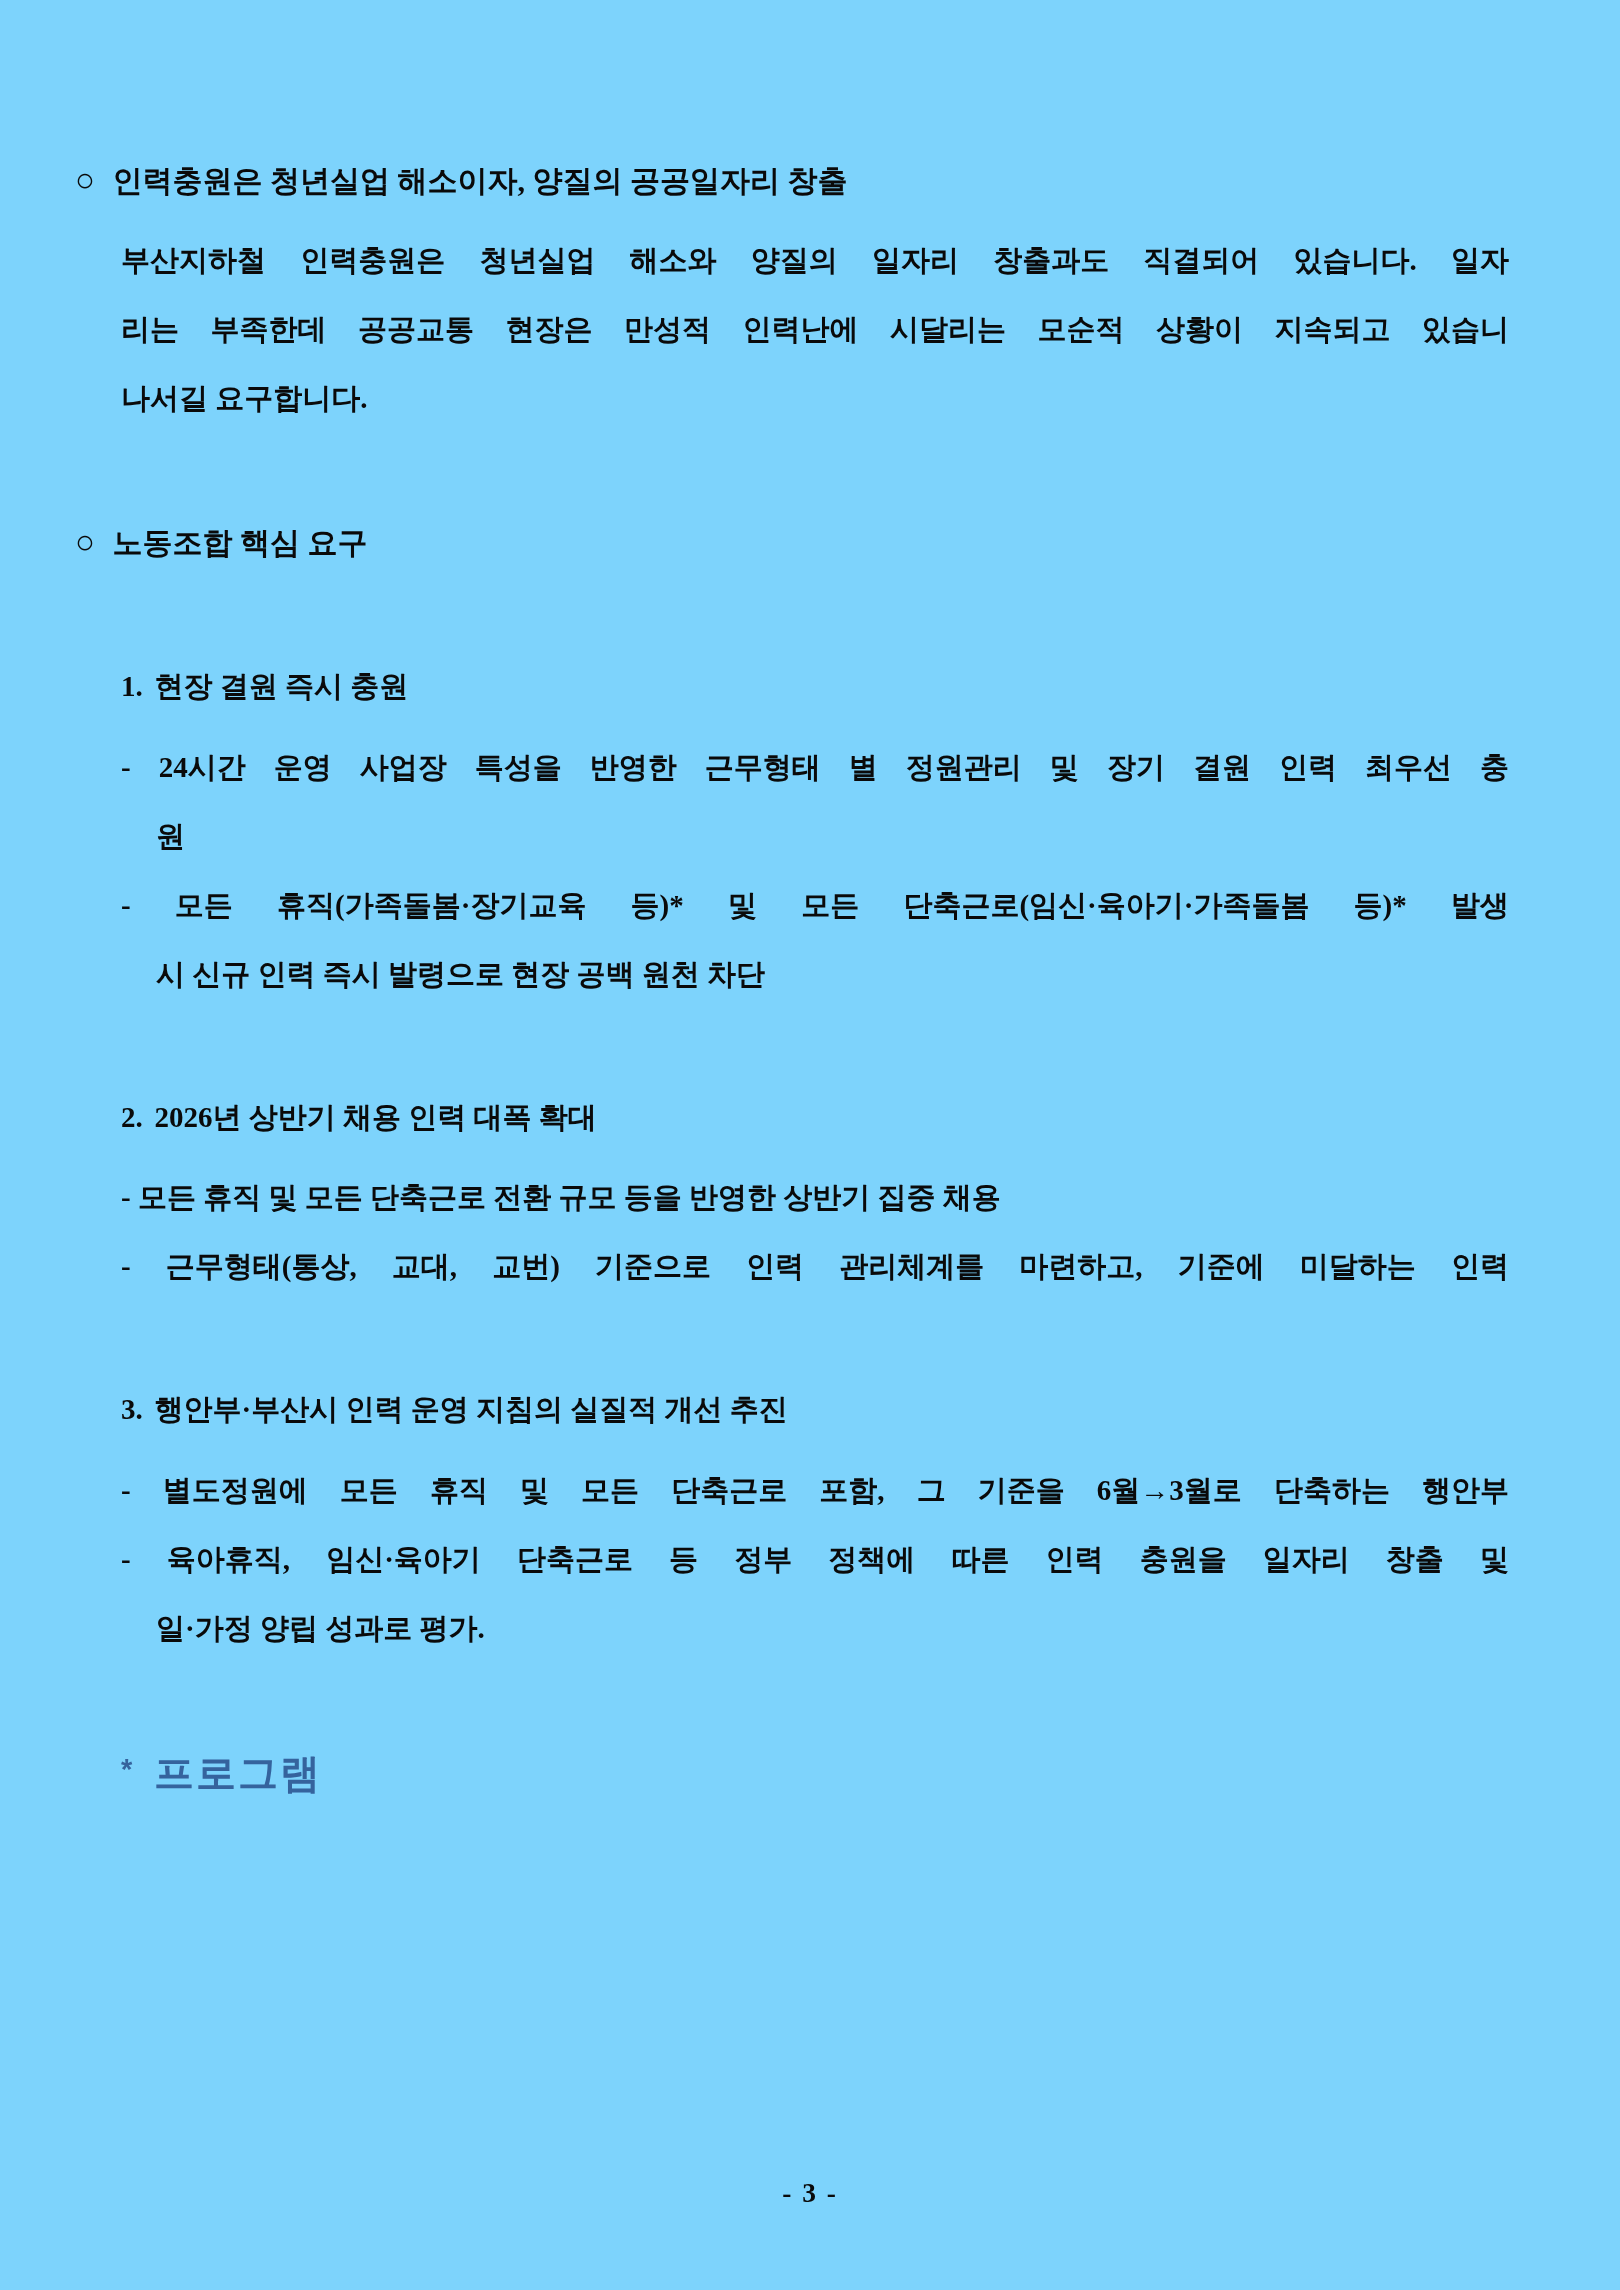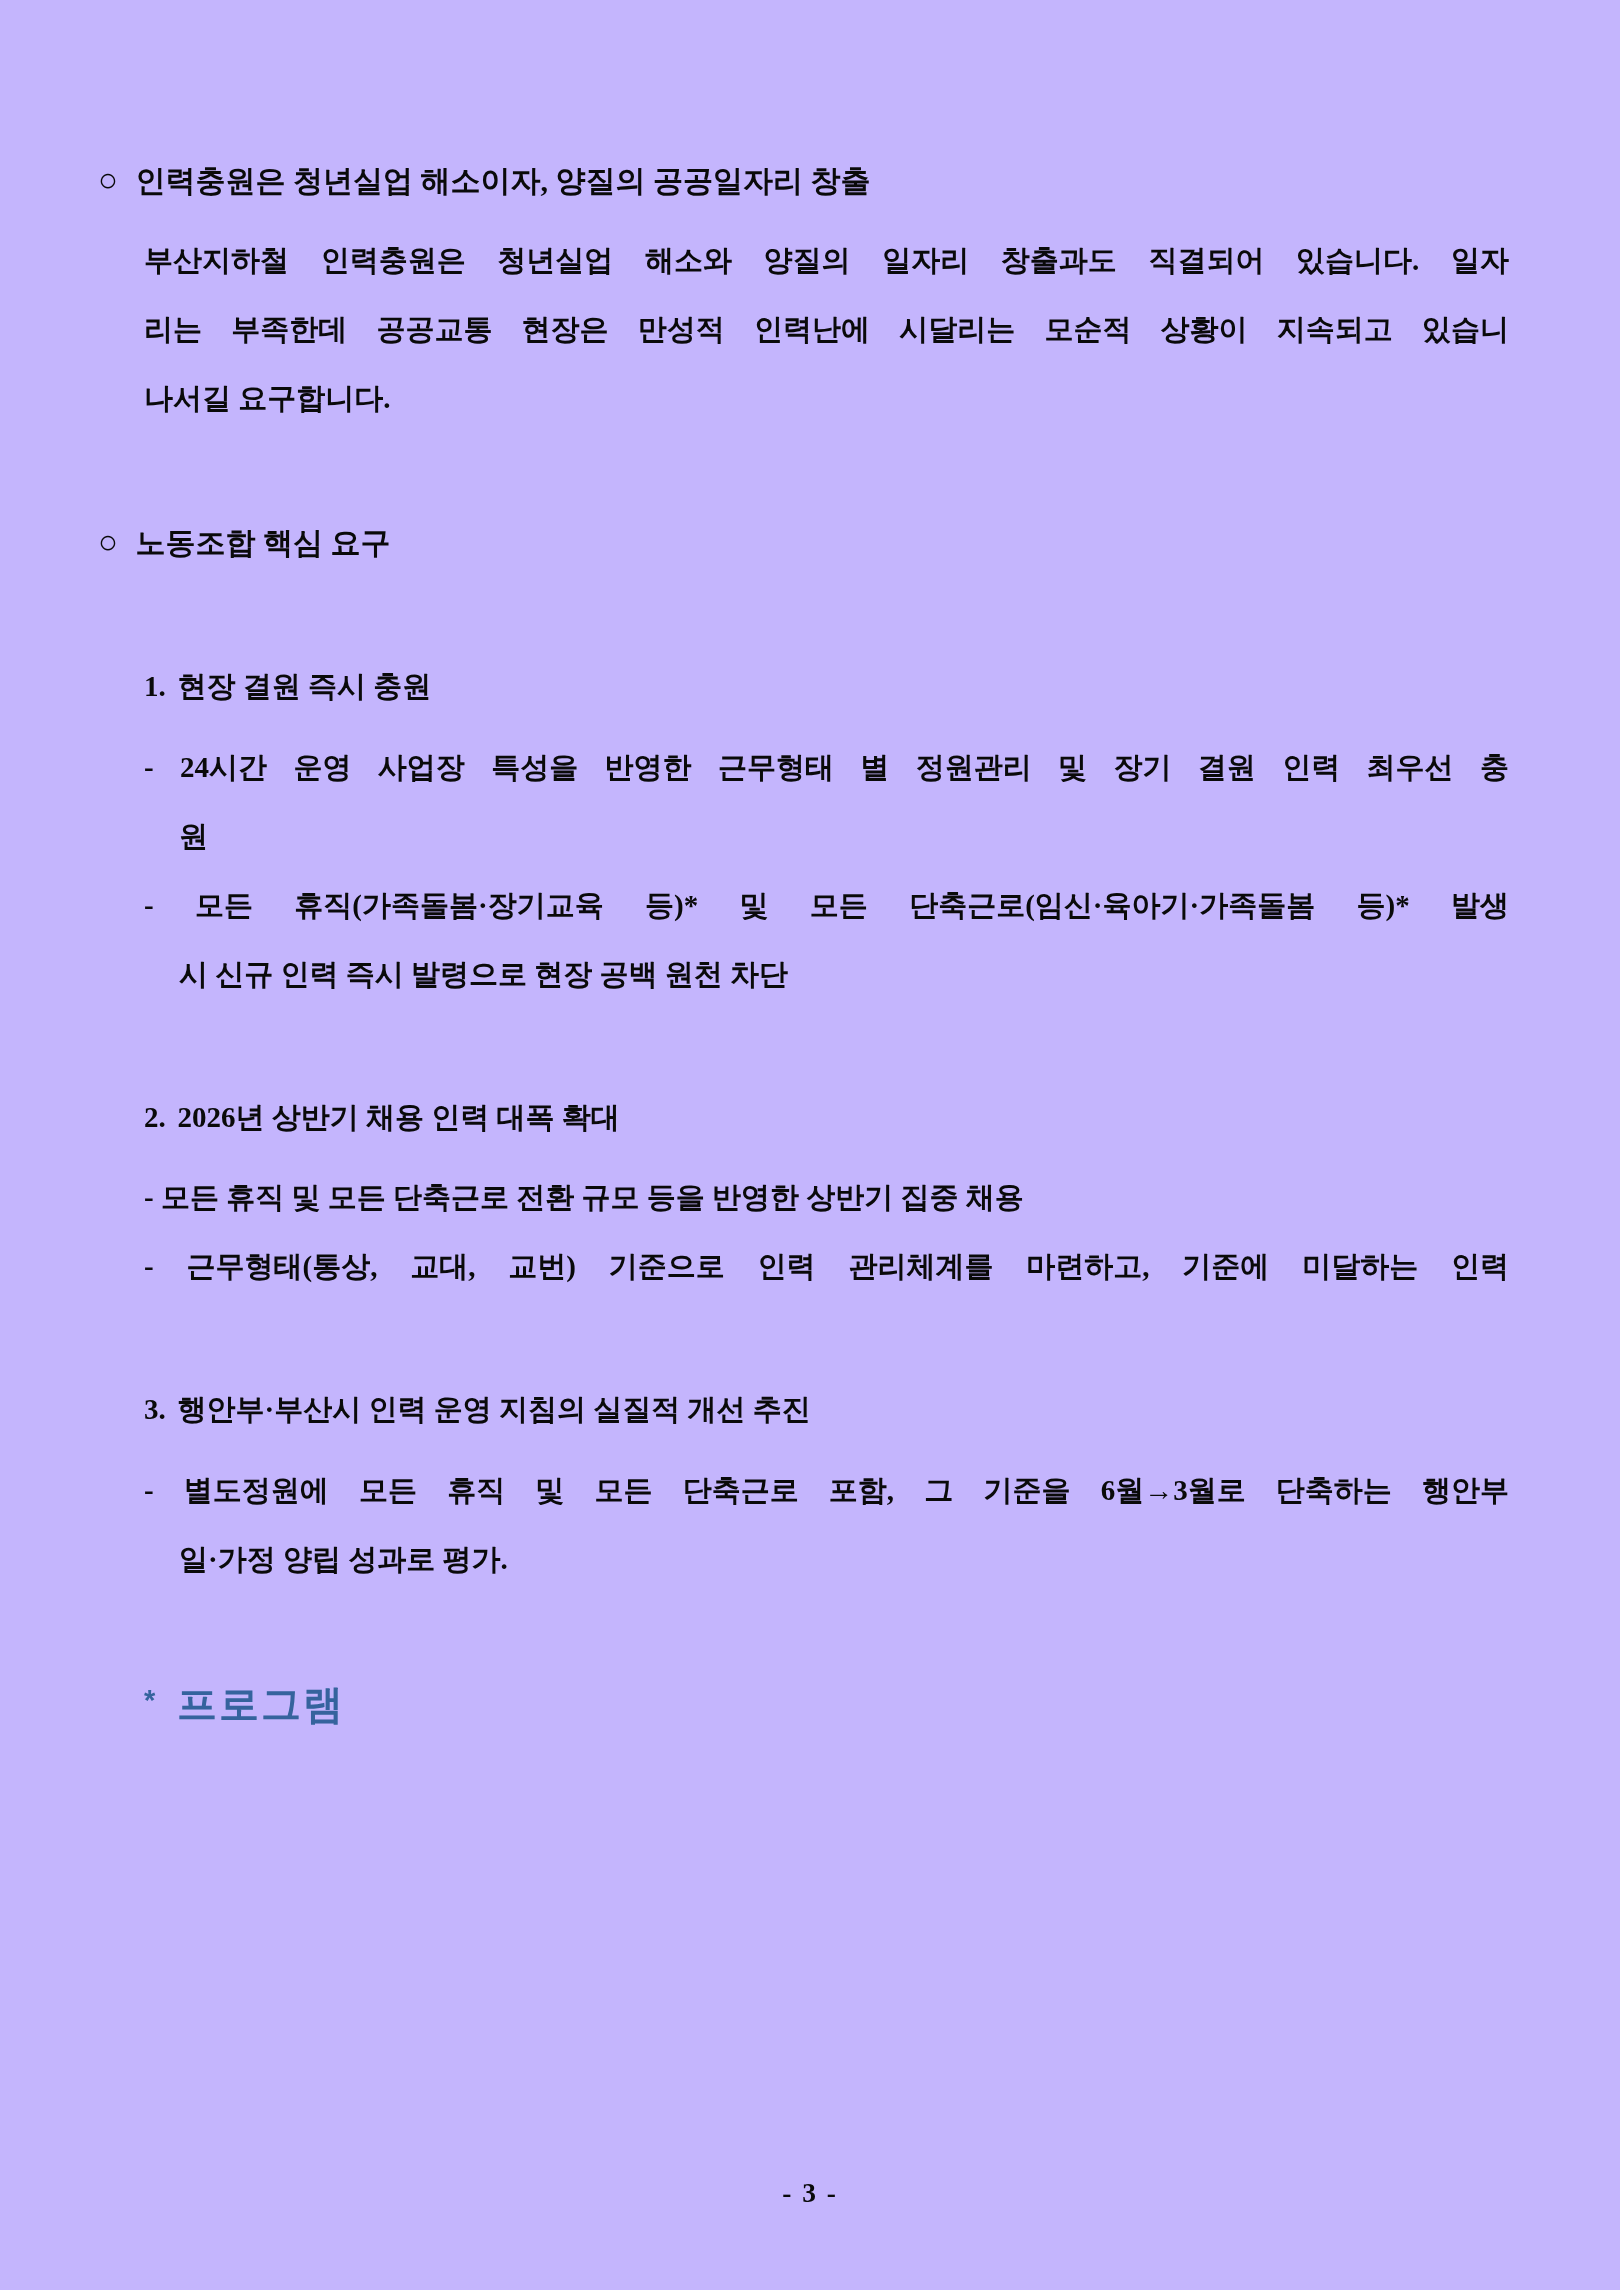--- a/index.html
+++ b/index.html
@@ -5,24 +5,24 @@
   html, body {
     margin: 0;
     padding: 0;
     background: #ffffff;
   }
   .page {
     position: relative;
     width: 1620px;
     height: 2291px;
     box-sizing: border-box;
-    background: #c4b5fd;
+    background: #7dd3fc;
     color: #0a0a0a;
     font-family: "Liberation Serif", "DejaVu Serif", serif;
-    padding: 145px 111px 0 98px;
+    padding: 145px 111px 0 75px;
     overflow: hidden;
   }
   .h-circle {
     font-size: 30px;
     font-weight: bold;
     line-height: 71px;
     white-space: nowrap;
   }
   .h-circle .marker {
     font-size: 33px;
@@ -116,20 +116,21 @@
   <div class="bullets">
     <div class="line">- 모든 휴직 및 모든 단축근로 전환 규모 등을 반영한 상반기 집중 채용</div>
     <div class="line just">- 근무형태(통상, 교대, 교번) 기준으로 인력 관리체계를 마련하고, 기준에 미달하는 인력</div>
   </div>
 
   <div class="num-h">
     <span class="no">3.</span><span>행안부·부산시 인력 운영 지침의 실질적 개선 추진</span>
   </div>
   <div class="bullets">
     <div class="line just">- 별도정원에 모든 휴직 및 모든 단축근로 포함, 그 기준을 6월→3월로 단축하는 행안부</div>
+    <div class="line just">- 육아휴직, 임신·육아기 단축근로 등 정부 정책에 따른 인력 충원을 일자리 창출 및</div>
     <div class="line cont">일·가정 양립 성과로 평가.</div>
   </div>
 
   <div class="prog-note" style="color:#35639d;">
     <span class="prog-marker">*</span><span class="prog-label">프로그램</span>
   </div>
 
   <div class="footer">- 3 -</div>
 
 </div>

